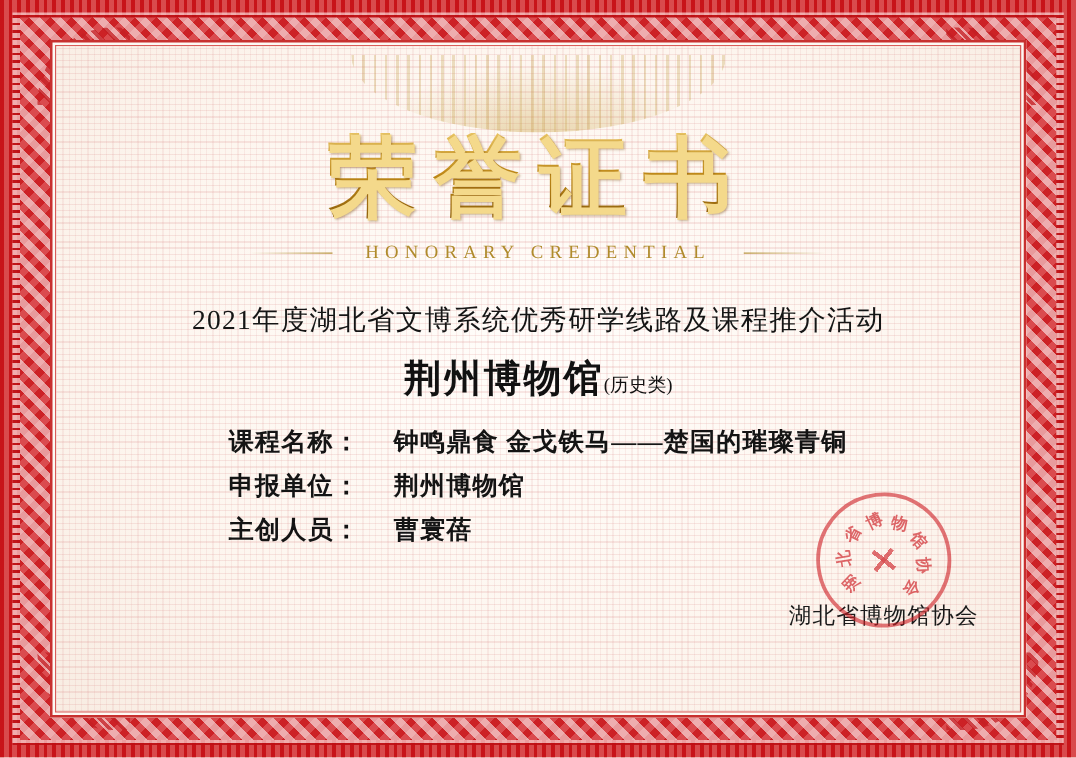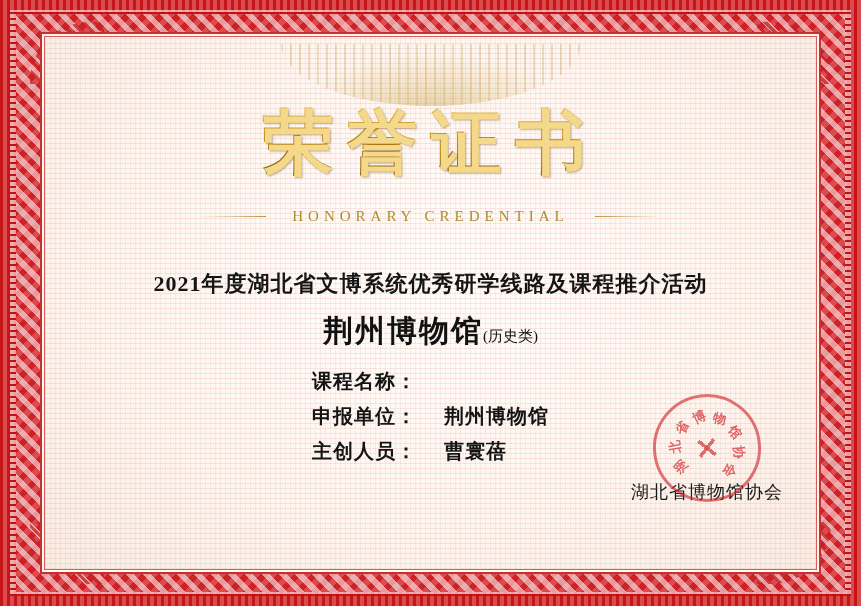--- a/index.html
+++ b/index.html
@@ -152,38 +152,38 @@
   }
 
   .title-en {
     margin-top: 10px;
     font-size: 15px;
     letter-spacing: 5px;
     color: #b08b2c;
     font-family: "Liberation Serif", serif;
     position: relative;
     display: inline-block;
-    padding: 18px 26px;
+    padding: 4px 26px;
   }
   .title-en::before,
   .title-en::after {
     content: "";
     position: absolute;
     top: 50%;
     width: 66px;
     height: 1px;
     background: linear-gradient(90deg, rgba(176,139,44,0), rgba(176,139,44,.9));
   }
   .title-en::before { left: -66px; }
   .title-en::after  { right: -66px; transform: scaleX(-1); }
 
   .event-line {
     margin-top: 26px;
     font-size: 22px;
-    font-weight: bold;
+    font-weight: normal;
     color: #151515;
     letter-spacing: 1px;
   }
 
   .award-line {
     margin-top: 12px;
     font-size: 30px;
     font-weight: bold;
     color: #111;
     letter-spacing: 2px;
@@ -292,20 +292,21 @@
 
     <div class="event-line">2021年度湖北省文博系统优秀研学线路及课程推介活动</div>
 
     <div class="award-line">
       <span>荆州博物馆</span><span class="award-cat">(历史类)</span>
     </div>
 
     <div class="fields">
       <div class="field-row">
         <span class="field-label">课程名称：</span>
+        <span class="field-value">钟鸣鼎食 金戈铁马——楚国的璀璨青铜</span>
       </div>
       <div class="field-row">
         <span class="field-label">申报单位：</span>
         <span class="field-value">荆州博物馆</span>
       </div>
       <div class="field-row">
         <span class="field-label">主创人员：</span>
         <span class="field-value">曹寰蓓</span>
       </div>
     </div>

